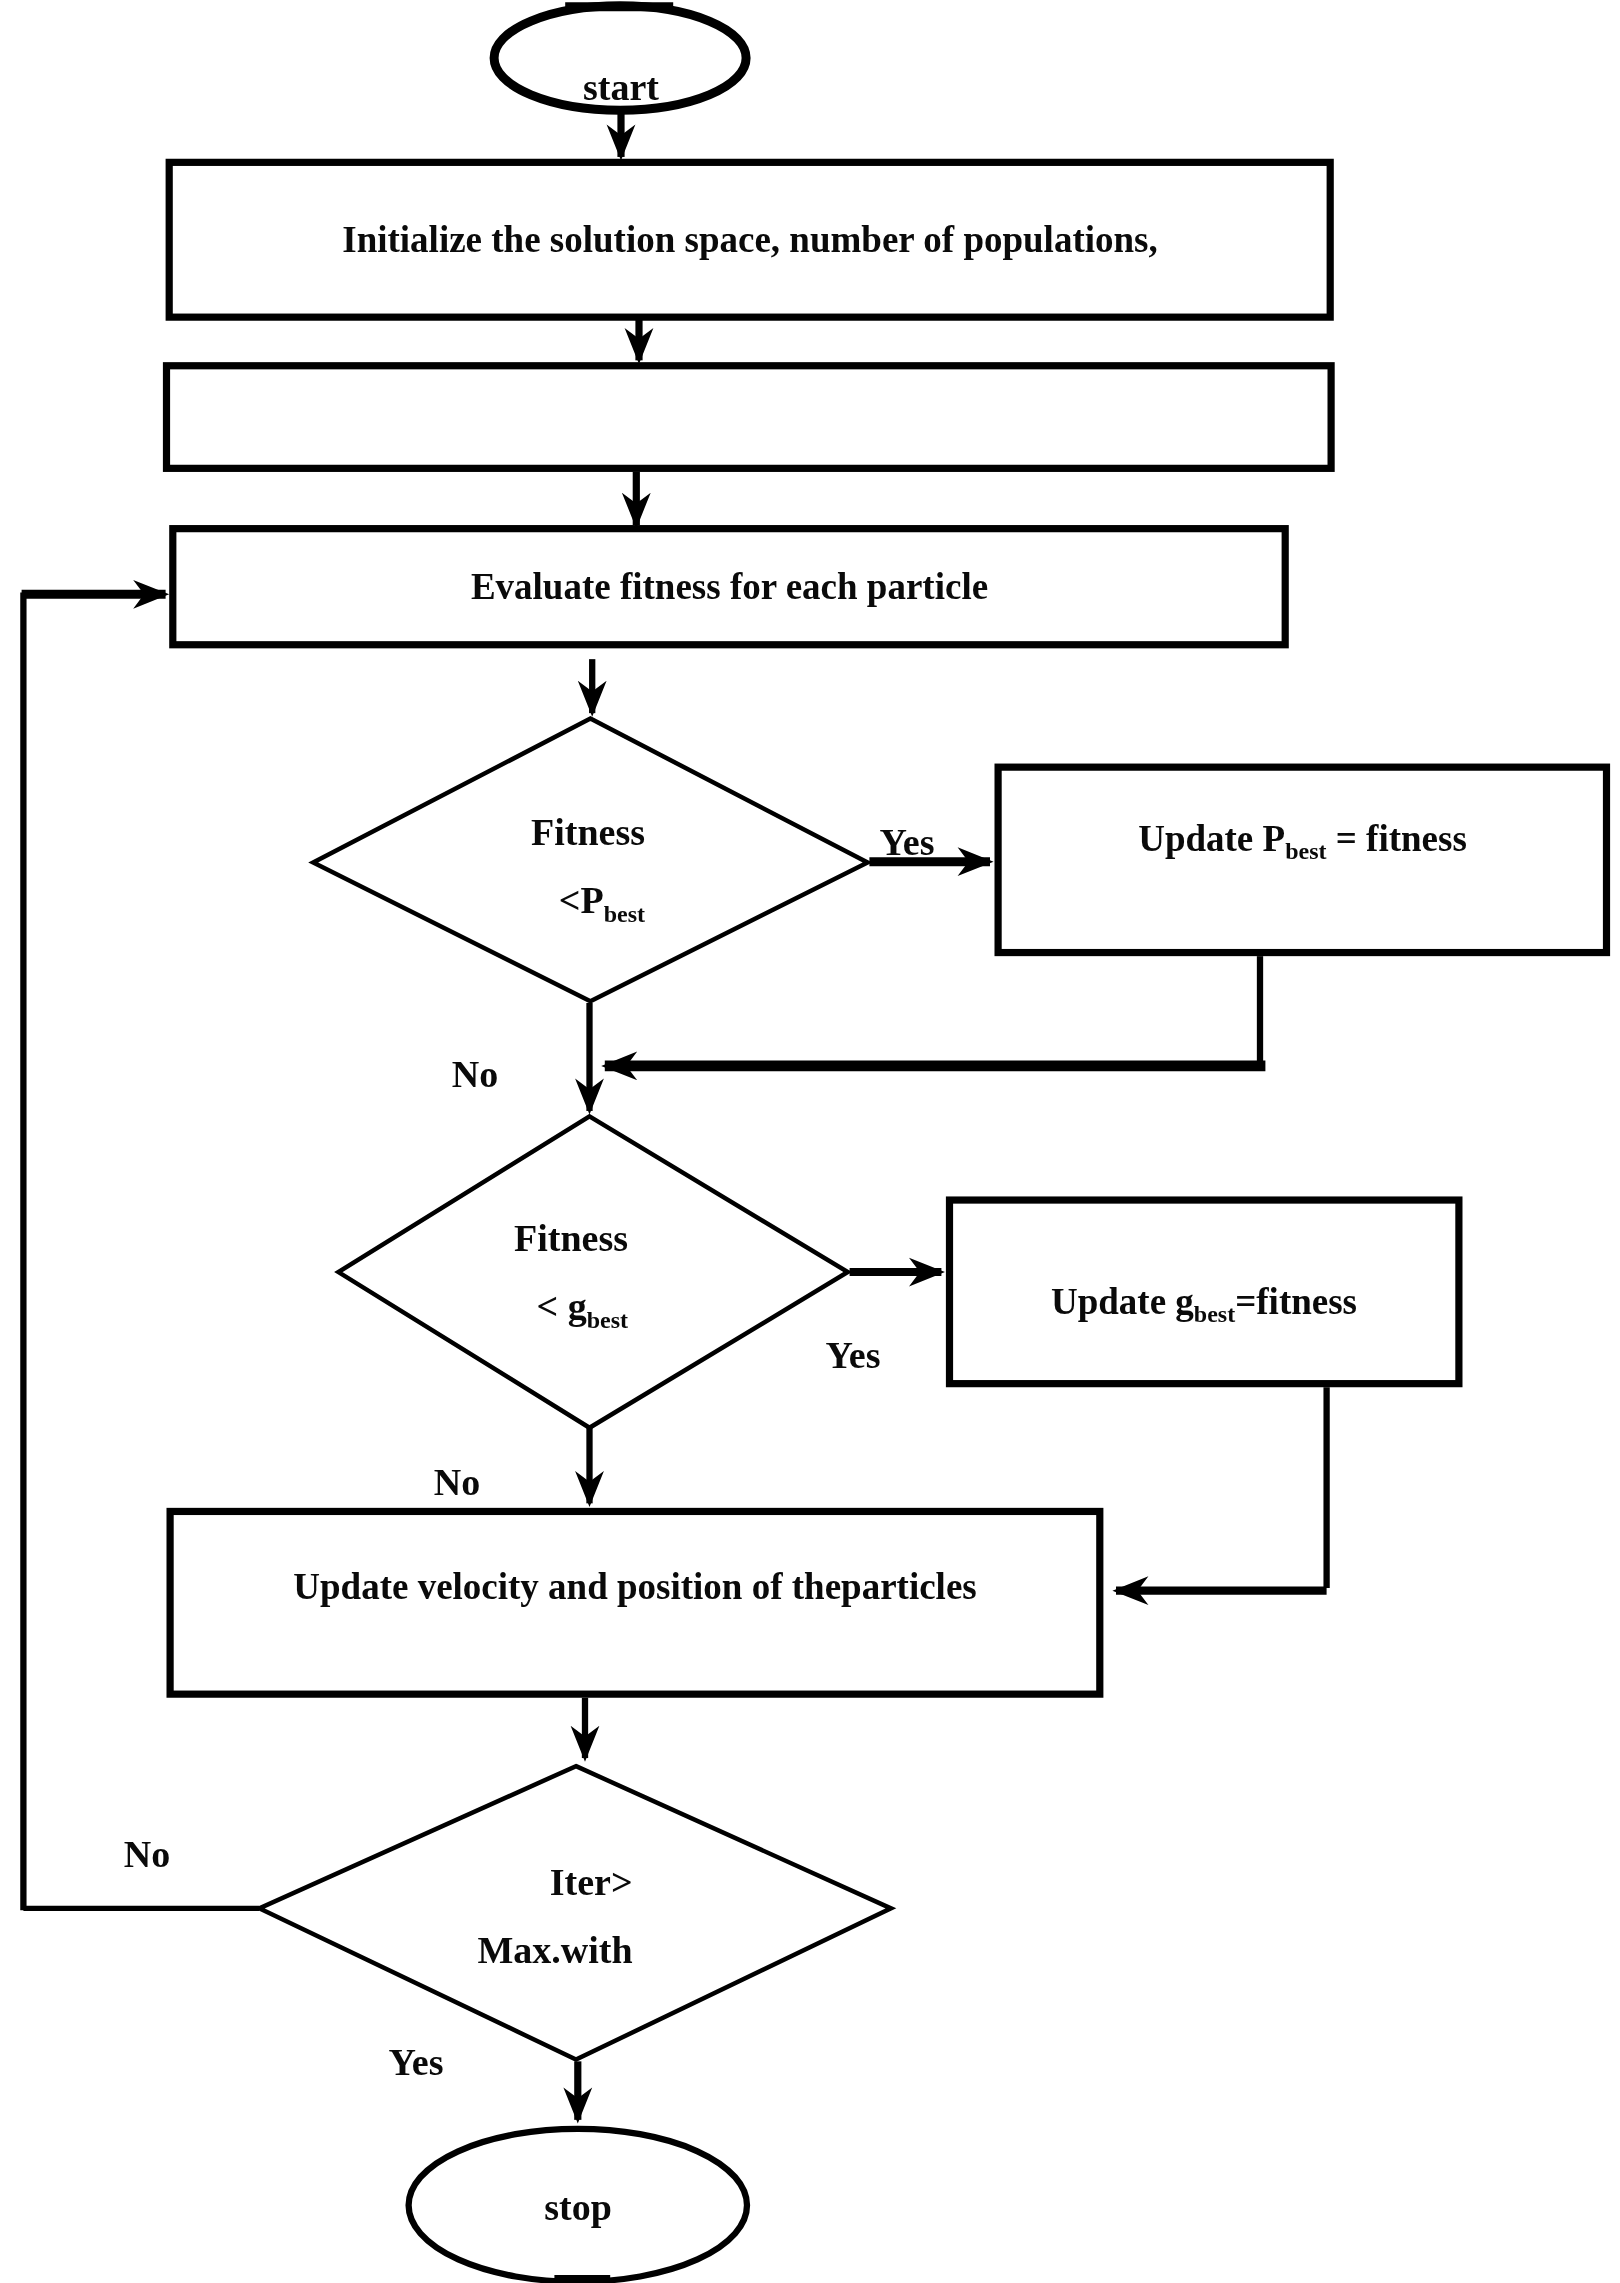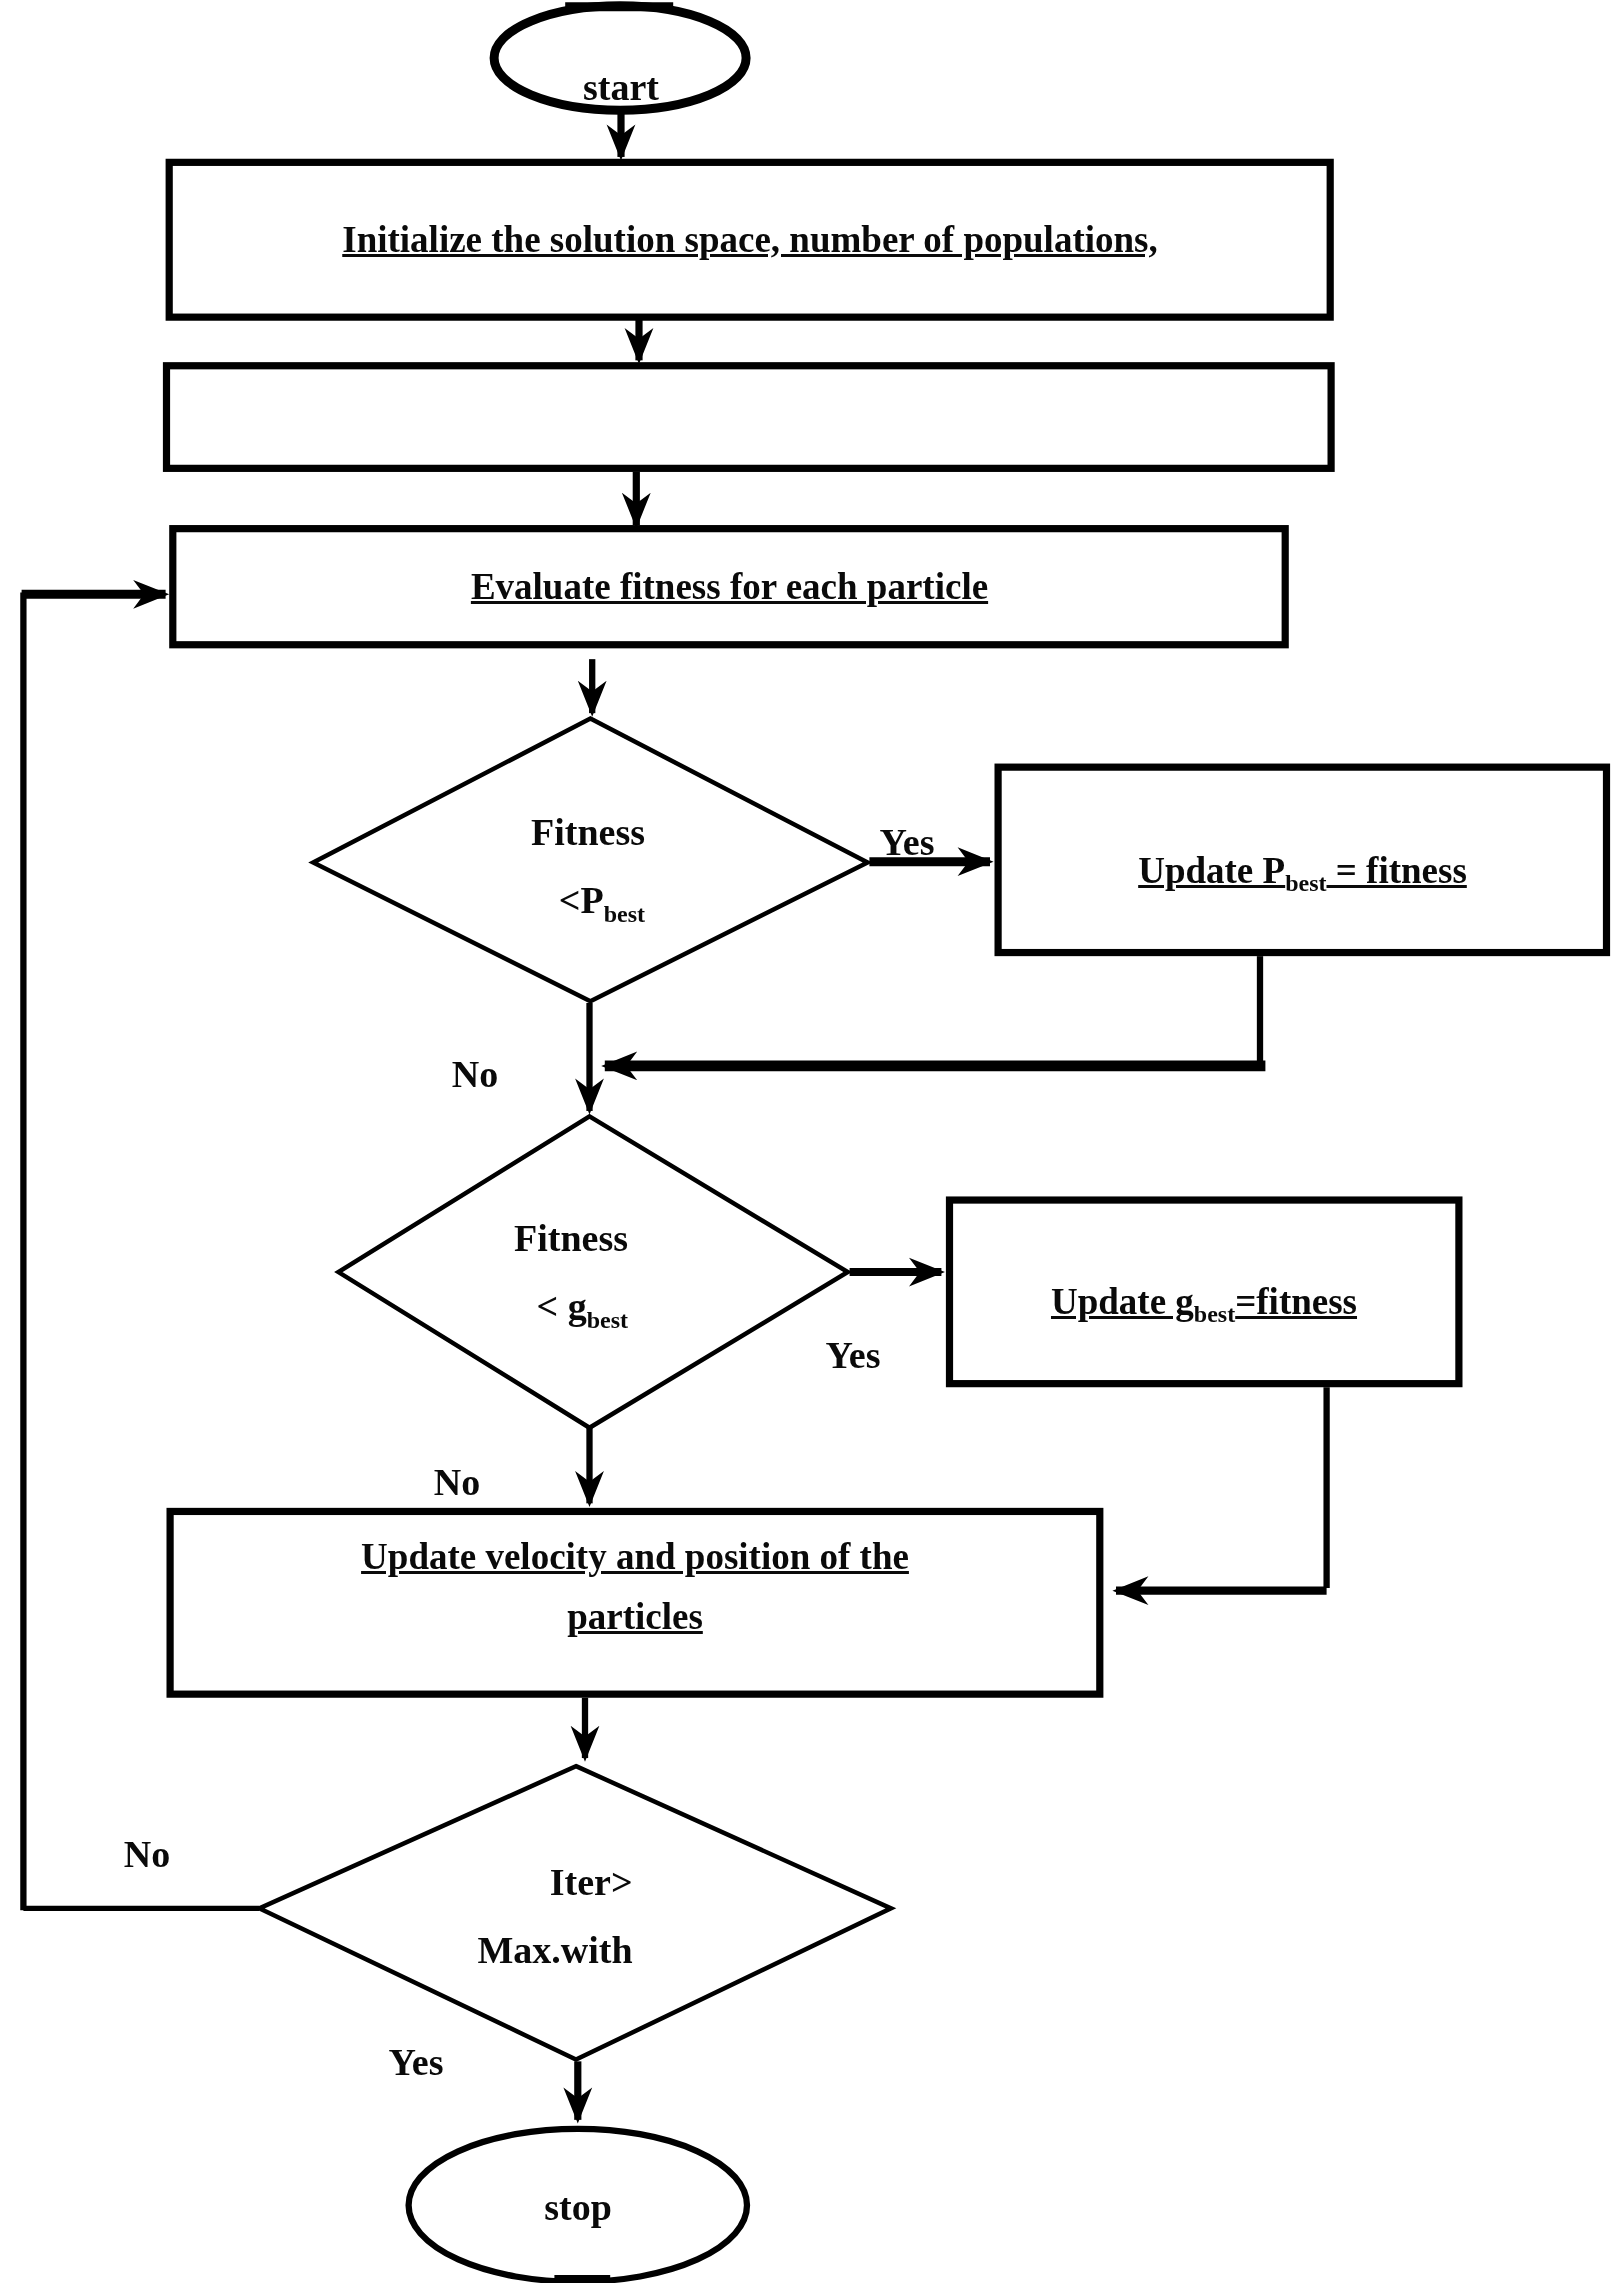--- a/index.html
+++ b/index.html
@@ -16,29 +16,28 @@
     position:absolute;
     transform:translate(-50%,-50%);
     font-weight:bold;
     font-size:38px;
     white-space:nowrap;
     font-family:Liberation Serif, serif;
   }
   .boxtext{
     position:absolute;
     display:flex;
-    flex-direction:column;
+    flex-direction:row;
     align-items:center;
     justify-content:center;
     text-align:center;
     font-weight:bold;
     font-size:37px;
     line-height:1.62;
     box-sizing:border-box;
-    text-decoration:underline;
   }
   .dia{
     text-align:right;
     line-height:68px;
   }
   sub{font-size:24px;line-height:0;font-weight:bold;}
 </style>
 </head>
 <body>
 
@@ -91,21 +90,21 @@
 
   <div class="boxtext" style="left:171px;top:164px;width:1158px;height:151px;">
     <span>Initialize the solution space, number of populations,</span>
   </div>
 
 
   <div class="boxtext" style="left:175px;top:530px;width:1109px;height:113px;">
     <span>Evaluate fitness for each particle</span>
   </div>
 
-  <div class="boxtext" style="left:1000px;top:801px;width:605px;height:182px;padding-bottom:43px;">
+  <div class="boxtext" style="left:1000px;top:769px;width:605px;height:182px;padding-bottom:43px;">
     <span><span>Update P</span><sub>best</sub><span> = fitness</span></span>
   </div>
 
   <div class="boxtext" style="left:951px;top:1230px;width:506px;height:180px;padding-bottom:36px;">
     <span><span>Update g</span><sub>best</sub><span>=fitness</span></span>
   </div>
 
   <div class="boxtext" style="left:172px;top:1513px;width:926px;height:179px;padding-bottom:32px;line-height:1.6;">
     <span>Update velocity and position of the</span>
     <span>particles</span>

